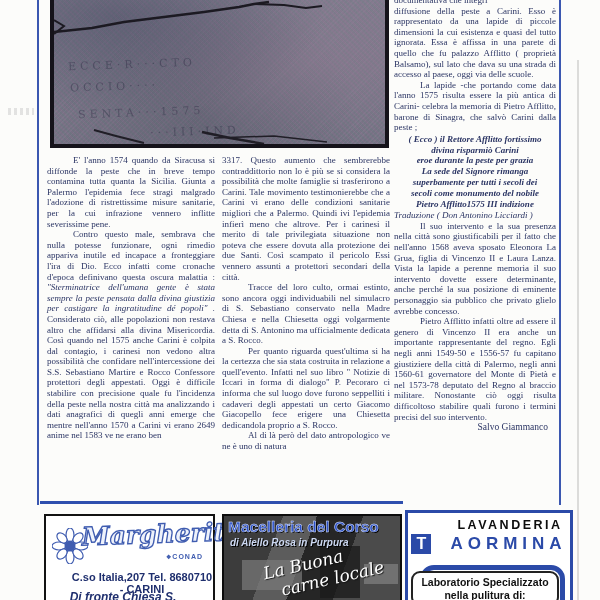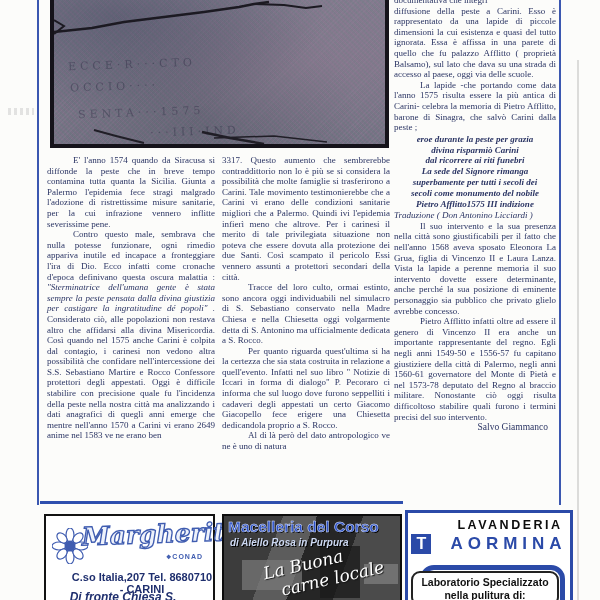--- a/index.html
+++ b/index.html
@@ -127,23 +127,23 @@
     <p class="ind">Tracce del loro culto, ormai estinto, sono ancora oggi individuabili nel simulacro di S. Sebastiano conservato nella Madre Chiesa e nella Chiesetta oggi volgarmente detta di S. Antonino ma ufficialmente dedicata a S. Rocco.</p>
     <p class="ind">Per quanto riguarda quest'ultima si ha la certezza che sia stata costruita in relazione a quell'evento. Infatti nel suo libro " Notizie di Iccari in forma di dialogo" P. Pecoraro ci informa che sul luogo dove furono seppelliti  i cadaveri degli appestati  un certo Giacomo Giacopello fece erigere una Chiesetta dedicandola proprio a S. Rocco.</p>
     <p class="ind">Al di là però del dato antropologico ve ne è uno di natura</p>
   </div>
 
   <div class="col" id="col3">
     <p class="clip-line">documentativa che integri</p>
     <p>diffusione della peste a Carini. Esso è rappresentato da una lapide di piccole dimensioni la cui esistenza e quasi del tutto ignorata. Essa è affissa in una parete di quello che fu palazzo Afflitto ( proprietà Balsamo), sul lato che dava su una strada di accesso al paese, oggi via delle scuole.</p>
     <p class="ind">La lapide -che portando come data l'anno 1575 risulta essere la più antica di Carini- celebra la memoria di Pietro Afflitto, barone di Sinagra, che salvò Carini dalla peste ;</p>
     <div class="poem">
+      <div>( Ecco ) il Rettore Afflitto fortissimo</div>
+      <div>divina risparmiò Carini</div>
       <div>eroe durante la peste per grazia</div>
-      <div>divina risparmiò Carini</div>
-      <div>dal ricorrere ai riti funebri</div>
       <div>La sede del Signore rimanga</div>
       <div>superbamente per tutti i secoli dei</div>
       <div>secoli come monumento del nobile</div>
       <div>Pietro Afflitto1575  III  indizione</div>
     </div>
     <p class="trad">Traduzione  ( Don Antonino Licciardi )</p>
     <p class="ind">Il suo intervento e la sua presenza nella città sono giustificabili per il fatto che nell'anno 1568 aveva sposato Eleonora La Grua, figlia di Vincenzo II e Laura Lanza. Vista la lapide a perenne memoria il suo intervento dovette essere determinante, anche perché la sua posizione di eminente personaggio sia pubblico che privato glielo avrebbe concesso.</p>
     <p class="ind">Pietro Afflitto infatti oltre ad essere il genero di Vincenzo II era anche un importante rappresentante del regno. Egli negli anni 1549-50 e 1556-57 fu capitano giustiziere della città di Palermo, negli anni 1560-61 governatore del Monte di Pietà  e nel 1573-78 deputato del Regno al braccio militare. Nonostante ciò oggi risulta difficoltoso stabilire quali furono i termini precisi del suo intervento.</p>
     <p class="sig">Salvo Giammanco</p>
   </div>

